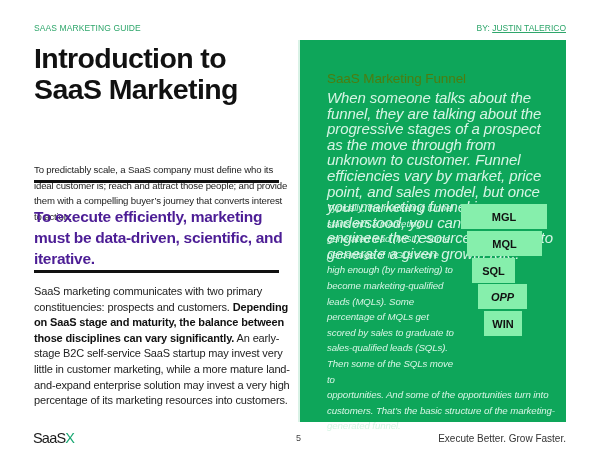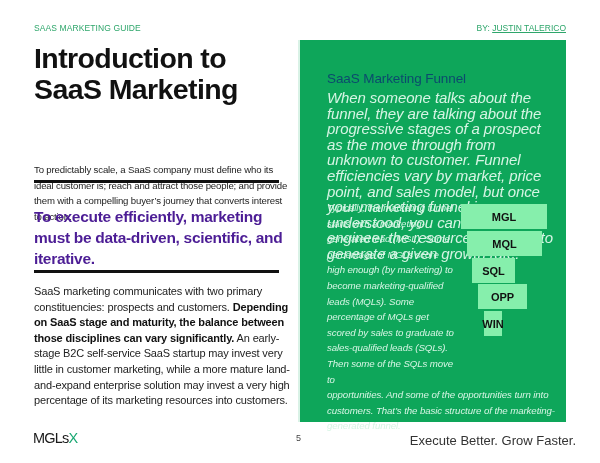--- a/index.html
+++ b/index.html
@@ -48,55 +48,55 @@
 
     .green-box {
       position: absolute; left: 300px; top: 40px; width: 266px; height: 382px;
       background: #0ea65a;
     }
     .green-edge {
       position: absolute; left: 298px; top: 40px; width: 2px; height: 382px; background: #d9f2e6;
     }
     .box-title {
       position: absolute; left: 327px; top: 71px;
-      font-size: 13.5px; color: #0c4a6e; letter-spacing: -0.1px;
+      font-size: 13.5px; color: #4d7c0f; letter-spacing: -0.1px;
     }
     .box-para1 {
       position: absolute; left: 327px; top: 90px; width: 230px;
       font-style: italic; font-size: 15px; line-height: 15.6px; color: #d6f5e4; letter-spacing: -0.1px;
     }
     .box-para2 {
       position: absolute; left: 327px; top: 200px; width: 235px;
       font-style: italic; font-size: 9.7px; line-height: 15.6px; color: #d6f5e4; letter-spacing: -0.1px;
     }
     .box-para2 .narrow { display: block; width: 130px; }
 
     .funnel-step {
       position: absolute; background: #86efac; color: #111111;
       font-weight: bold; font-size: 11px;
       display: flex; align-items: center; justify-content: center;
       height: 25px;
     }
     .fs0 { left: 461px; top: 204px; width: 86px; }
     .fs1 { left: 467px; top: 231px; width: 75px; }
     .fs2 { left: 472px; top: 258px; width: 43px; }
-    .fs3 { left: 478px; top: 284px; width: 49px; }
-    .fs4 { left: 484px; top: 311px; width: 18px; }
+    .fs3 { left: 478px; top: 284px; width: 49px; font-style: italic; }
+    .fs4 { left: 484px; top: 311px; width: 38px; }
 
     .logo {
       position: absolute; left: 33px; top: 430px;
       font-size: 14.5px; letter-spacing: -0.8px; color: #1a1a1a;
     }
     .logo .x { color: #1aa873; font-weight: normal; }
 
     .page-num {
       position: absolute; left: 296px; top: 433px; font-size: 9px; color: #444444;
     }
     .tagline {
-      position: absolute; right: 24px; top: 433px; font-size: 13px; color: #333333;
+      position: absolute; right: 34px; top: 433px; font-size: 10px; color: #333333;
     }
   </style>
 </head>
 <body>
 
 <div class="header-left">SAAS MARKETING GUIDE</div>
 <div class="header-right">
   <span>BY:</span>
   <span class="author">JUSTIN TALERICO</span>
 </div>
@@ -126,15 +126,15 @@
   <span class="narrow">Typically, the marketing funnel starts with a marketing-generated lead (MGL). Some percentage of MGLs score high enough (by marketing) to become marketing-qualified leads (MQLs). Some percentage of MQLs get scored by sales to graduate to sales-qualified leads (SQLs). Then some of the SQLs move to</span>
   <span>opportunities. And some of the opportunities turn into customers. That’s the basic structure of the marketing-generated funnel.</span>
 </p>
 
 <div class="funnel-step fs0">MGL</div>
 <div class="funnel-step fs1">MQL</div>
 <div class="funnel-step fs2">SQL</div>
 <div class="funnel-step fs3">OPP</div>
 <div class="funnel-step fs4">WIN</div>
 
-<div class="logo"><span>MGLs</span><span class="x">X</span></div>
+<div class="logo"><span>SaaS</span><span class="x">X</span></div>
 <div class="page-num">5</div>
 <div class="tagline">Execute Better. Grow Faster.</div>
 
 </body></html>

